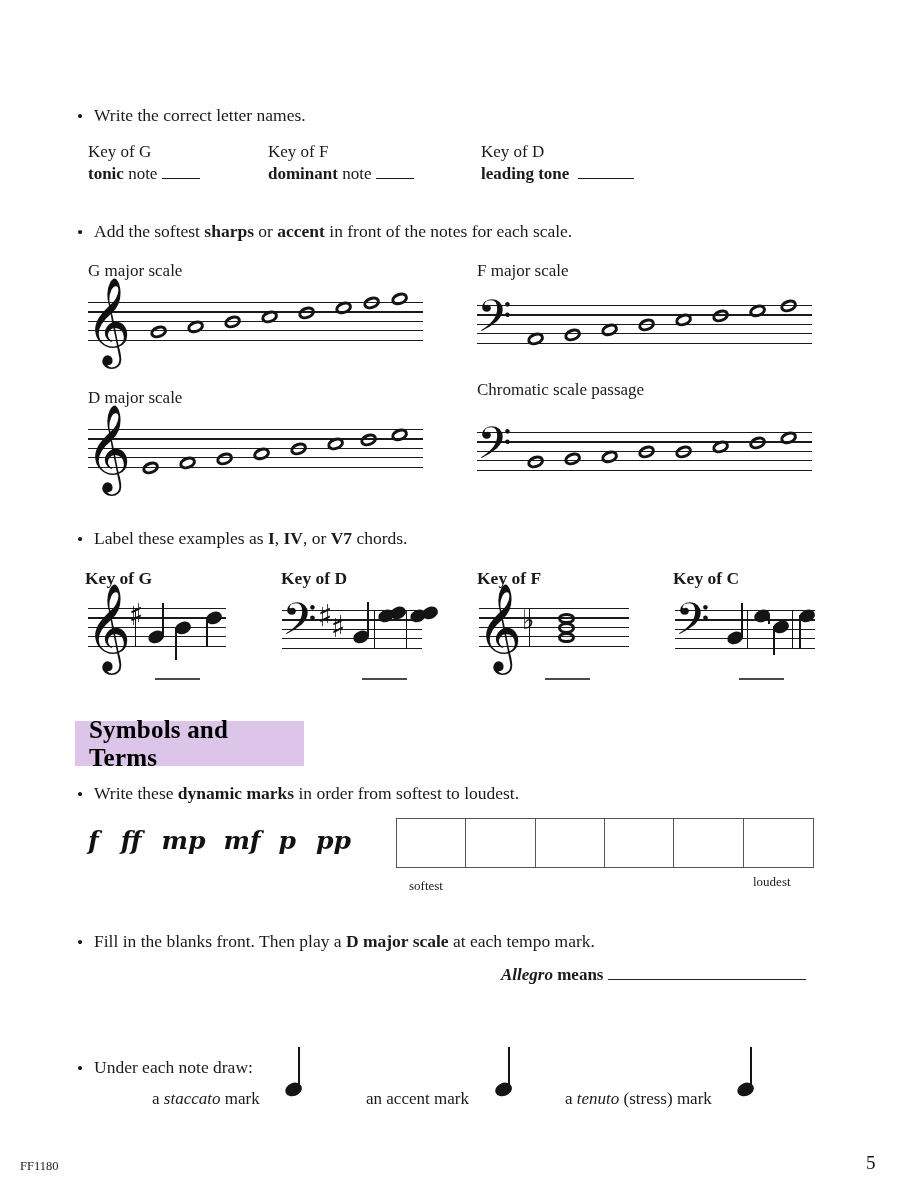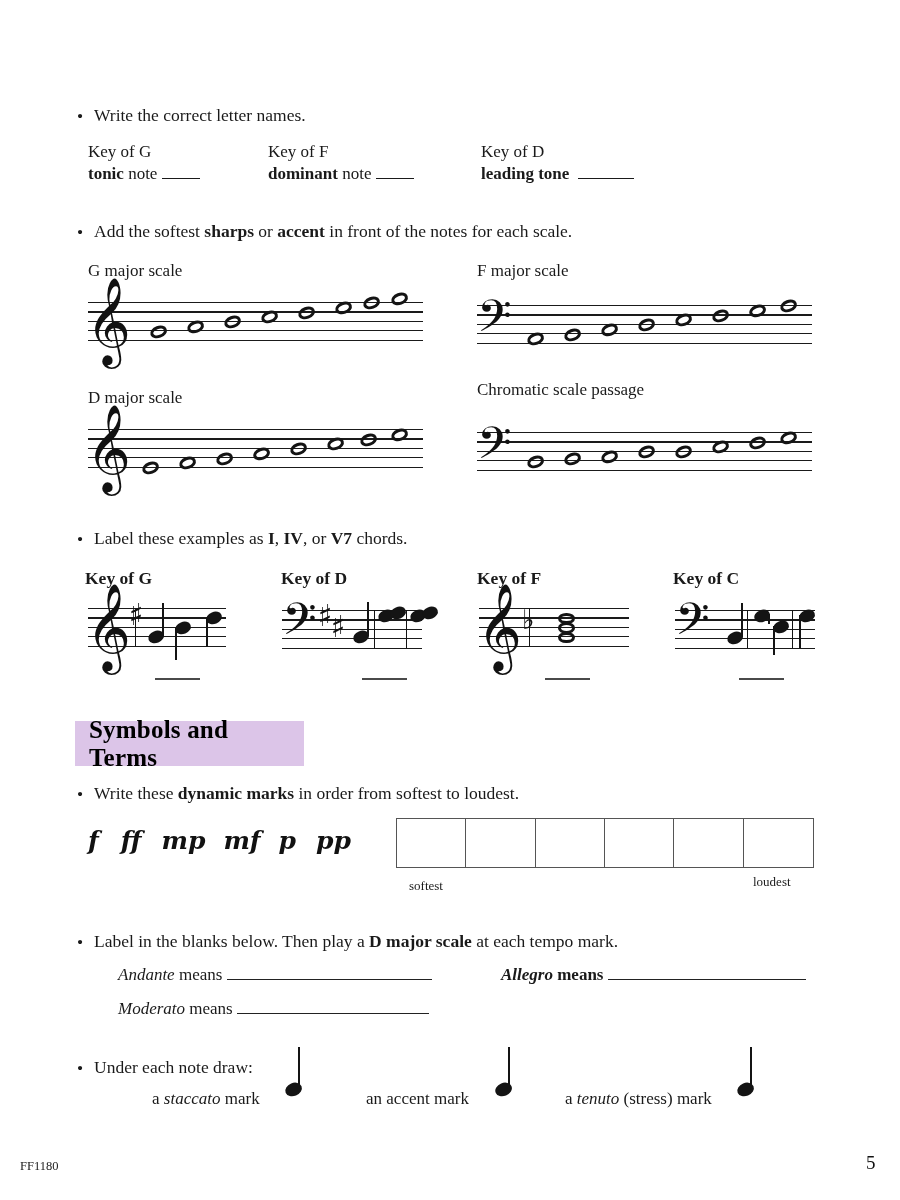--- a/index.html
+++ b/index.html
@@ -469,38 +469,28 @@
   </div>
   <div class="small-label" style="left:409px; top:878px;">
     <span>softest</span>
   </div>
   <div class="small-label" style="left:753px; top:874px;">
     <span>loudest</span>
   </div>
 
   <div class="bullet-line" style="left:77px; top:931px;">
     <span class="dot">•</span>
-    <span class="txt"><span>Label in the blanks below. Then play a </span><b>D major scale</b><span> at each tempo mark.</span></span>
-  </div>
-
-  <div class="tempo-line" style="left:118px; top:965px;">
-    <i>Andante</i>
-    <span>means</span>
-    <span class="tempo-blank" style="width:205px;"></span>
-  </div>
+    <span class="txt"><span>Fill in the blanks front. Then play a </span><b>D major scale</b><span> at each tempo mark.</span></span>
+  </div>
+
   <div class="tempo-line" style="left:501px; top:965px;font-weight:bold;">
     <i>Allegro</i>
     <span>means</span>
     <span class="tempo-blank" style="width:198px;"></span>
   </div>
-  <div class="tempo-line" style="left:118px; top:999px;">
-    <i>Moderato</i>
-    <span>means</span>
-    <span class="tempo-blank" style="width:192px;"></span>
-  </div>
 
   <div class="bullet-line" style="left:77px; top:1057px;">
     <span class="dot">•</span>
     <span class="txt">Under each note draw:</span>
   </div>
 
   <div style="position:absolute; left:285px; top:1047px; width:18px; height:48px;">
     <div class="stem" style="left:12.5px; top:0px; height:42px; width:2.1px;"></div>
     <div class="notehead" style="left:0px; top:36px; width:17px; height:12.5px;"></div>
   </div>

